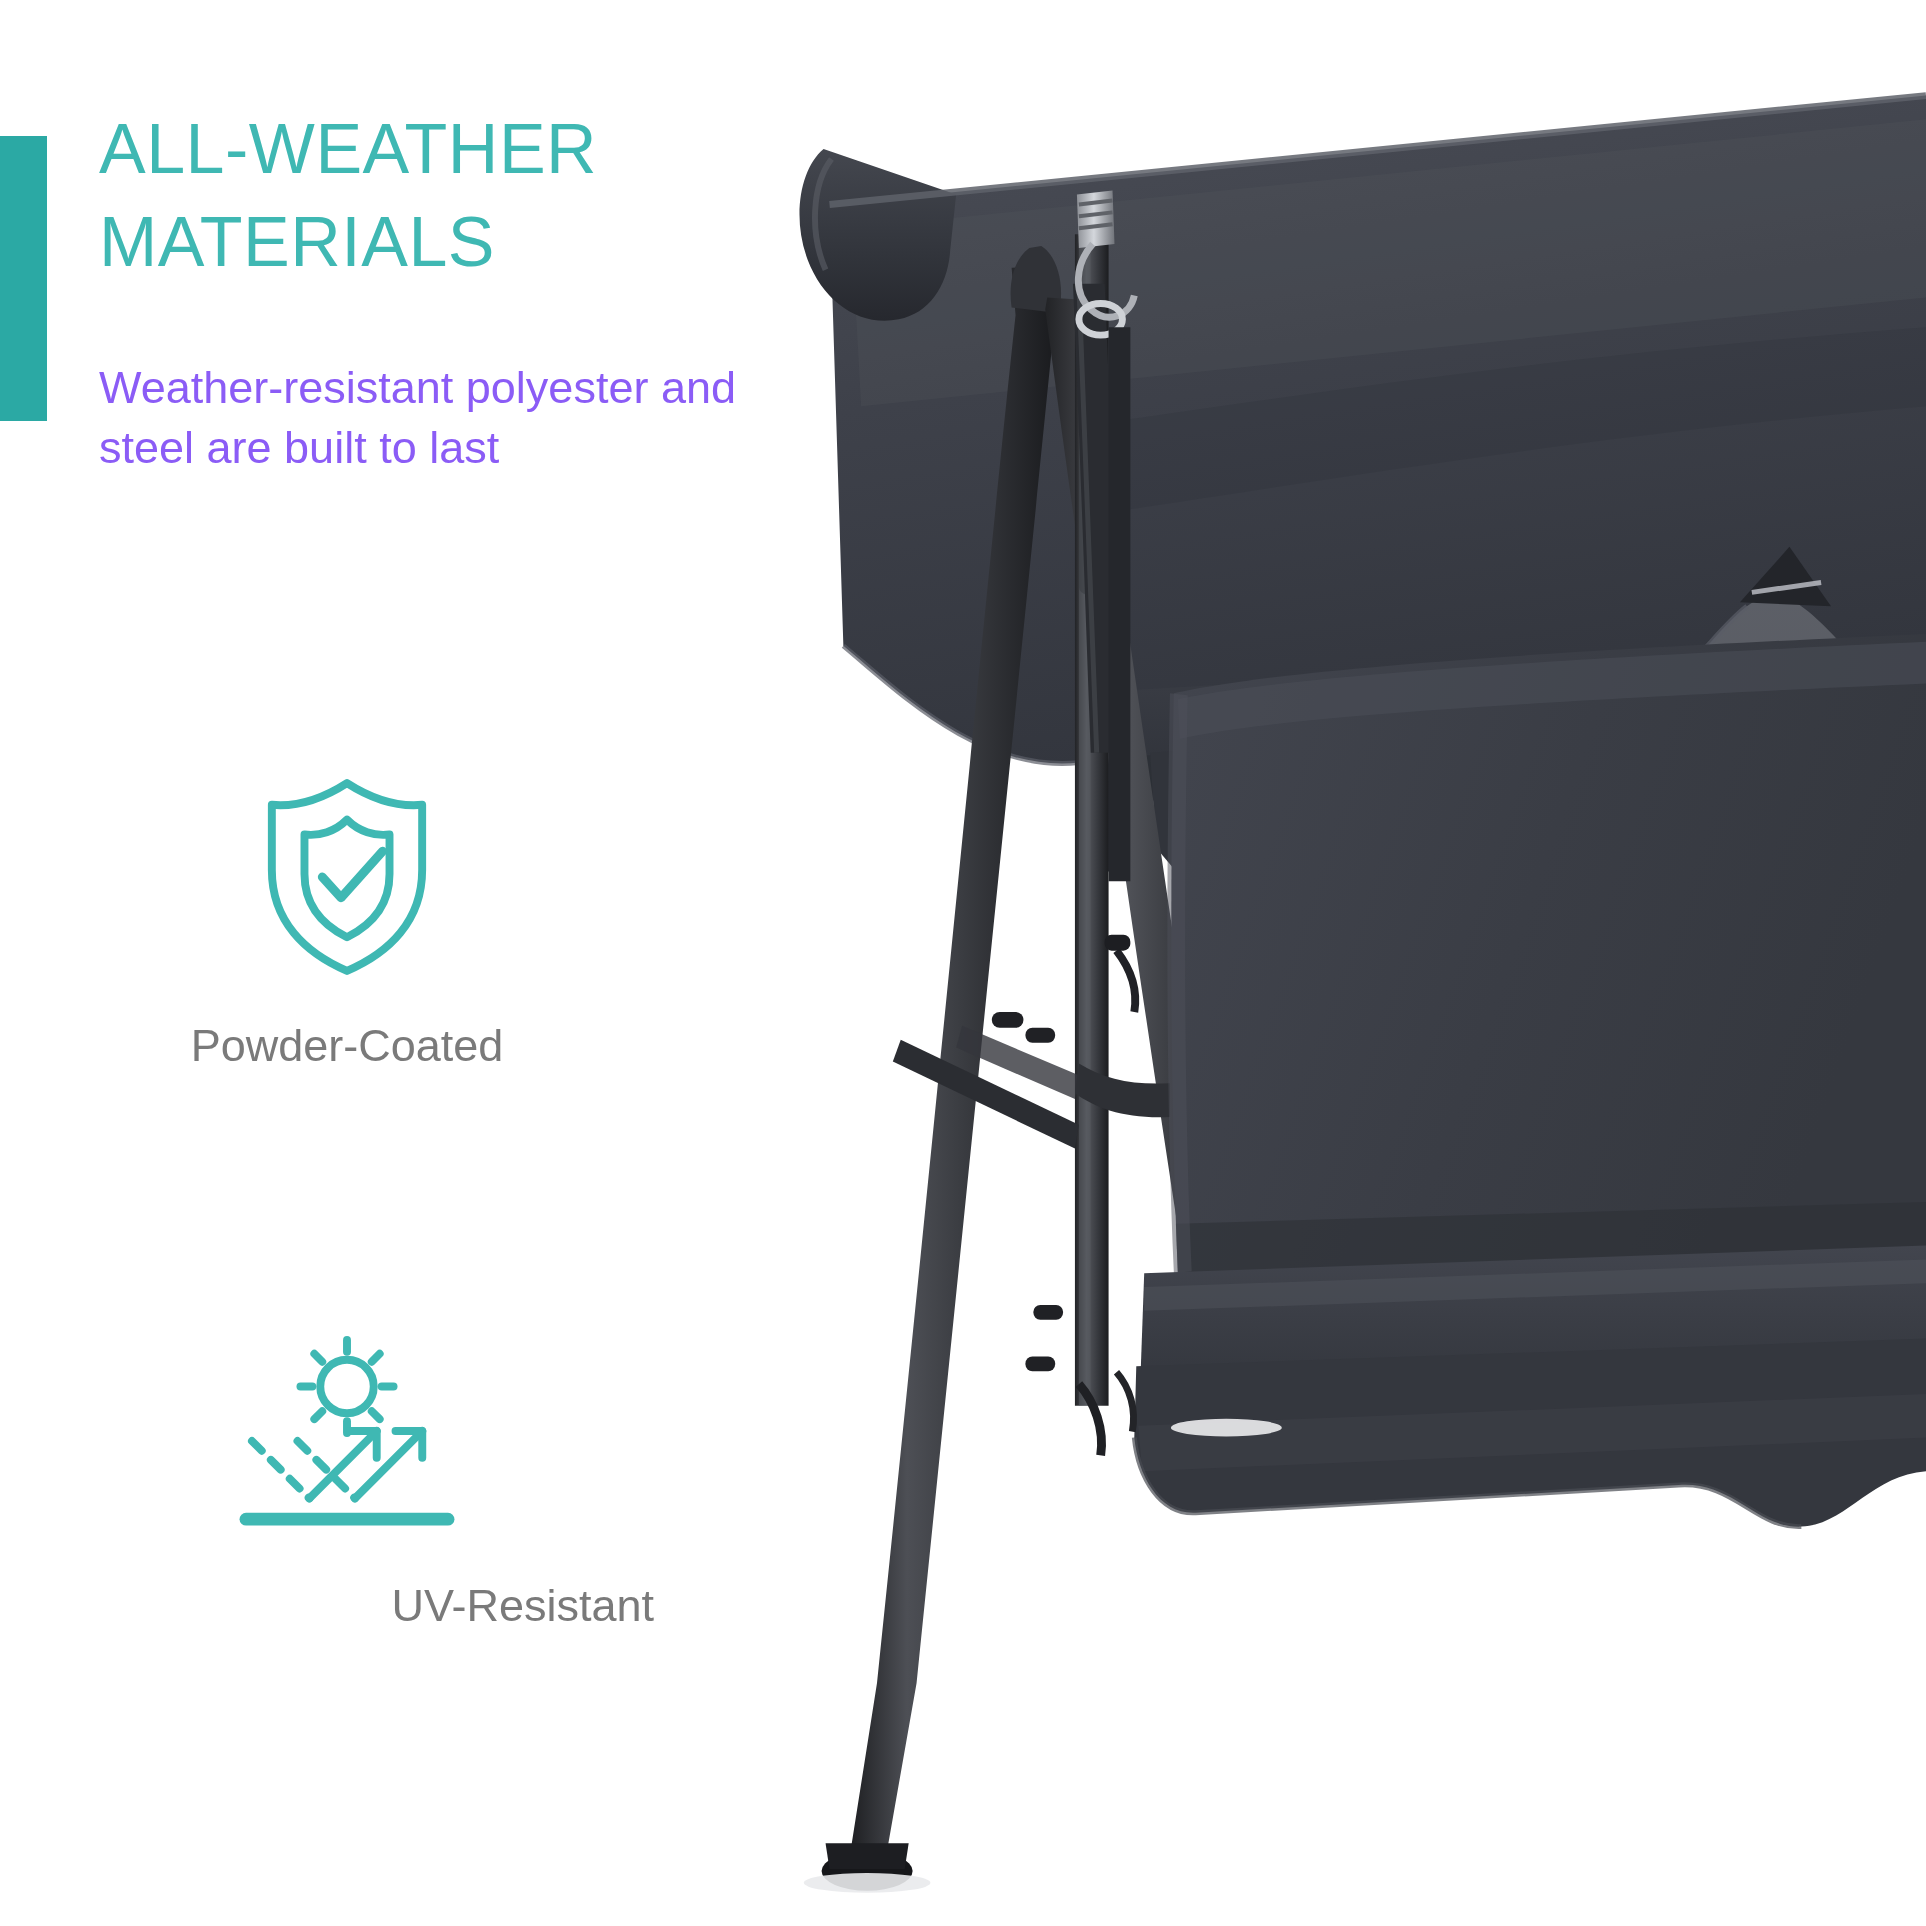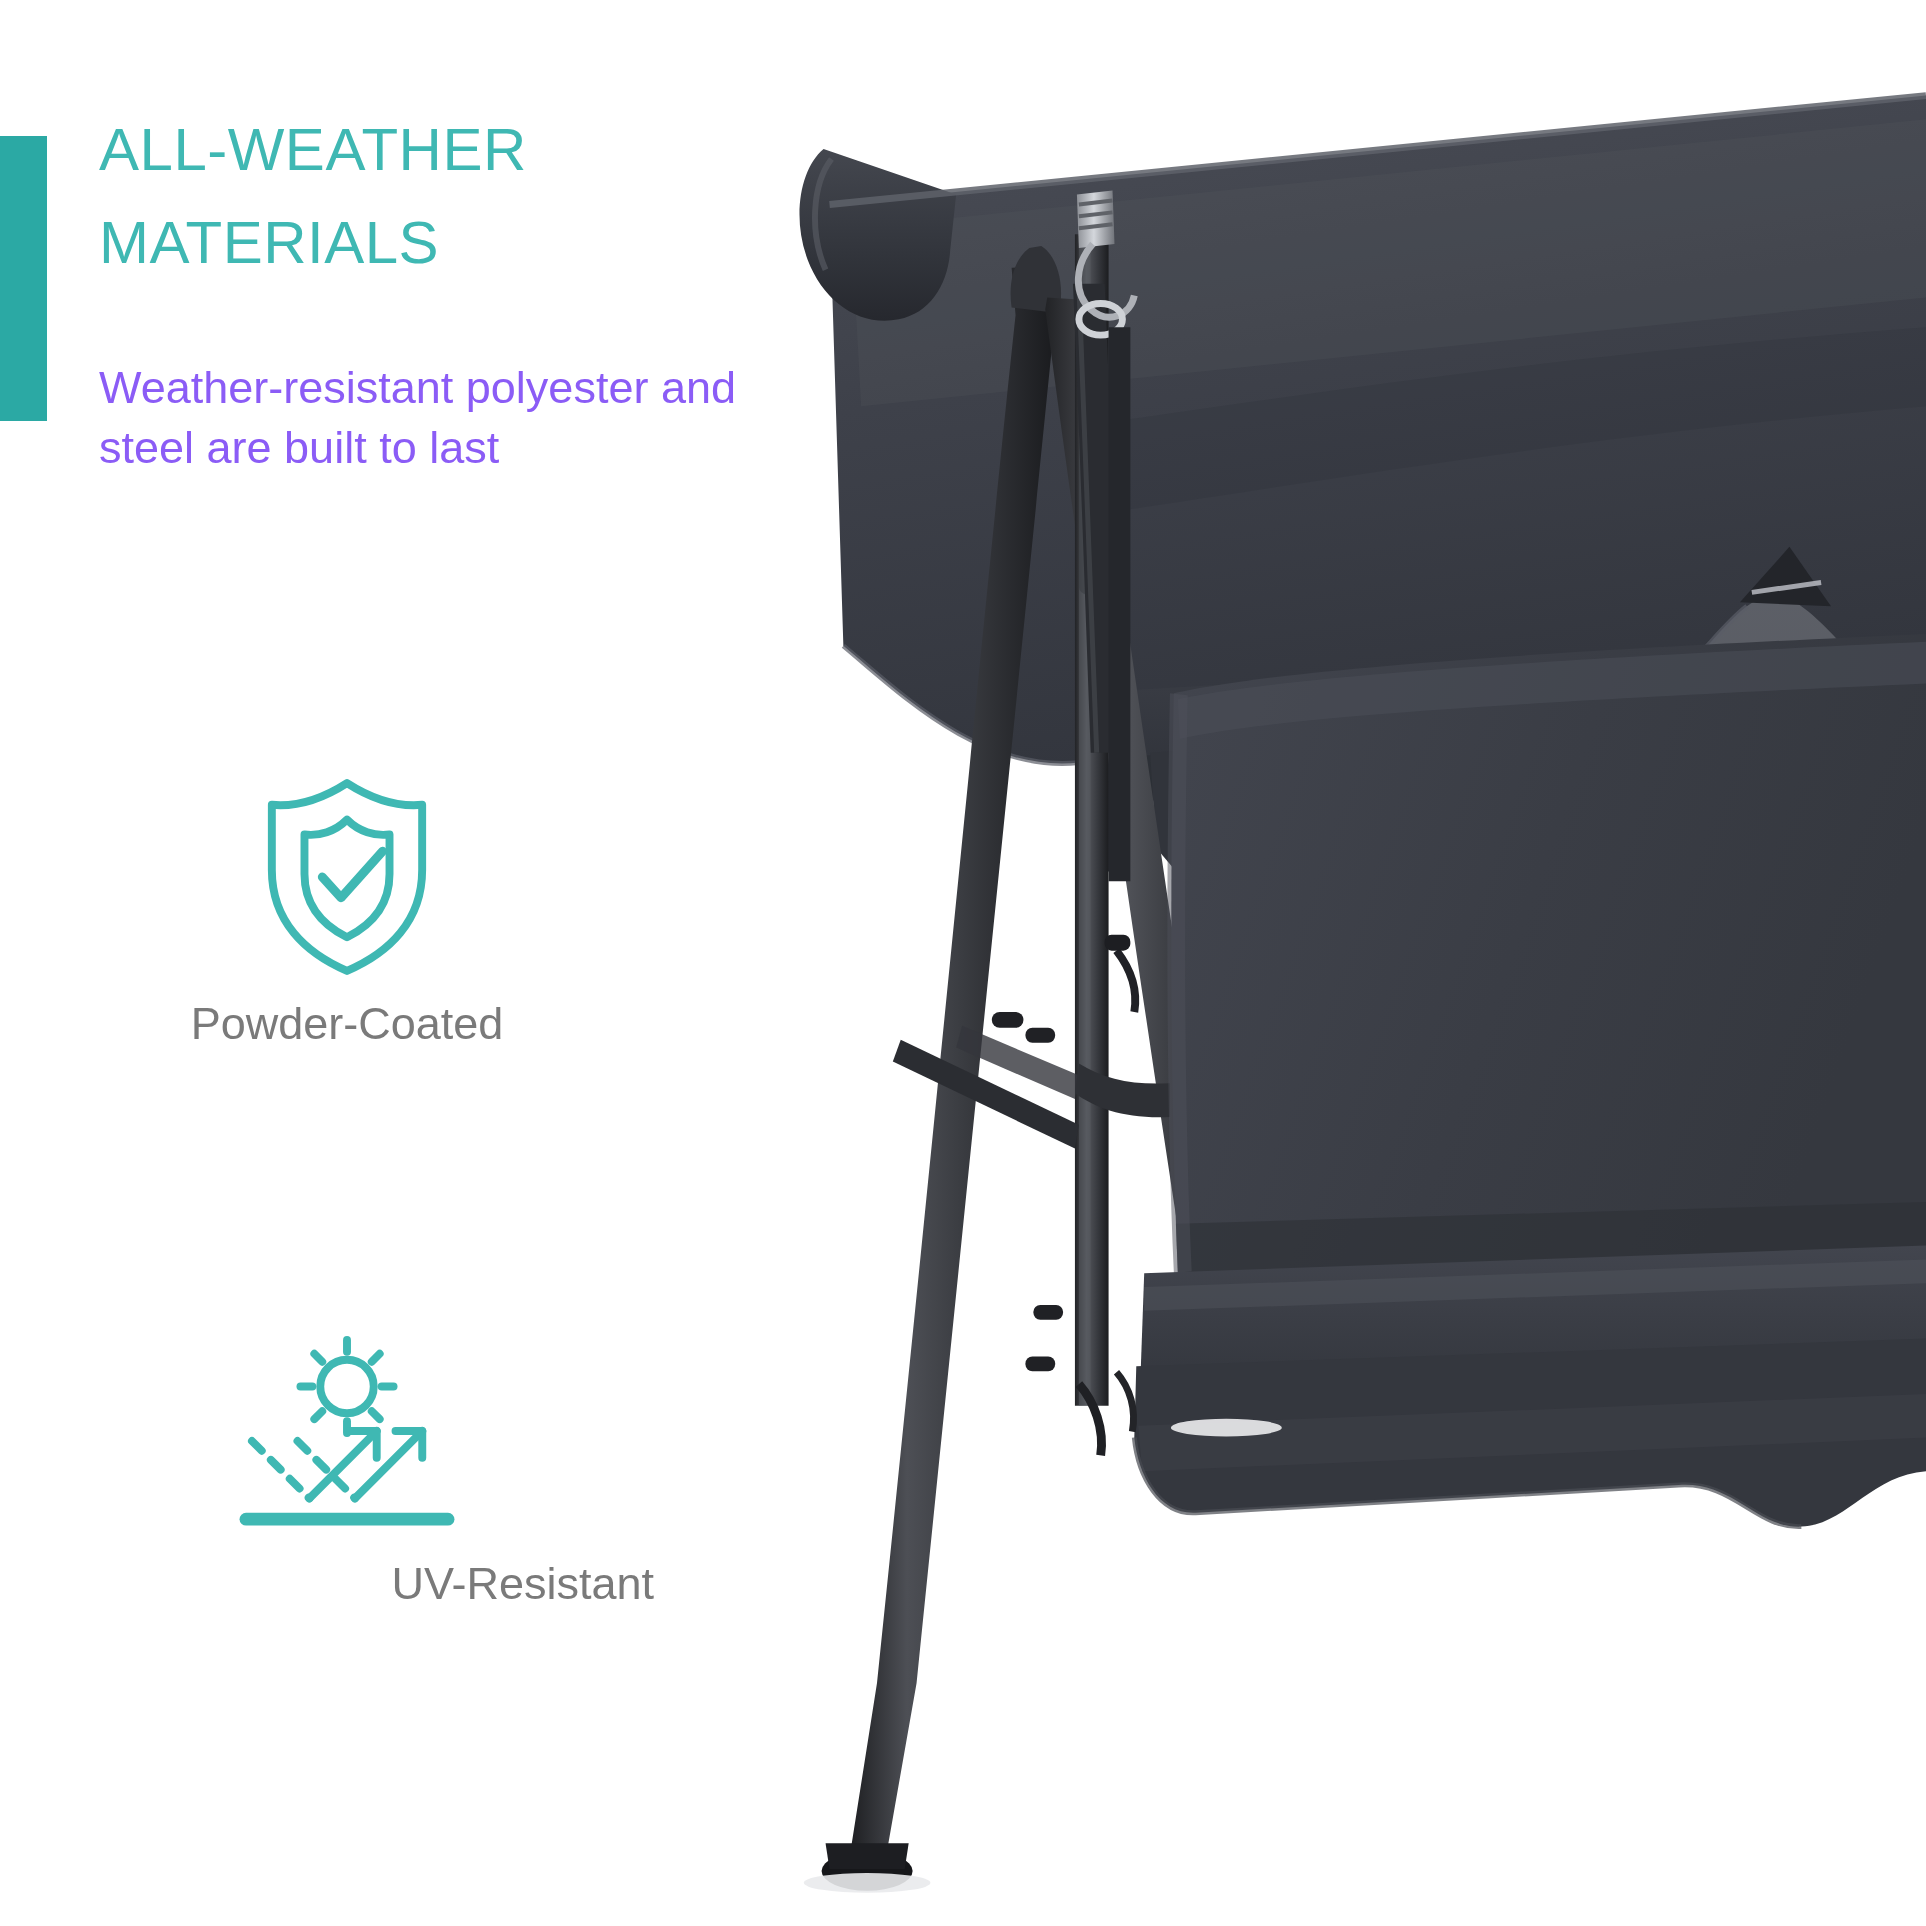--- a/index.html
+++ b/index.html
@@ -25,21 +25,21 @@
     width: 47px;
     height: 285px;
     background: #2BA9A4;
   }
   .headline {
     position: absolute;
     left: 99px;
     top: 103px;
     width: 683px;
     color: #3FB8B3;
-    font-size: 60px;
+    font-size: 70px;
     line-height: 93px;
     letter-spacing: 0.5px;
     font-weight: 400;
     text-transform: uppercase;
     font-family: "Liberation Sans", sans-serif;
   }
   .subhead {
     position: absolute;
     left: 99px;
     top: 358px;
@@ -61,21 +61,21 @@
   .feature.f2 { left: 40px; top: 1332px; text-align: right; }
 
   .feature-icon {
     width: 100%;
     height: 208px;
     display: flex;
     align-items: center;
     justify-content: center;
   }
   .feature-label {
-    margin-top: 16px;
+    margin-top: 38px;
     color: #7a7a7a;
     font-size: 45px;
     line-height: 56px;
     font-weight: 300;
     font-family: "Liberation Sans", sans-serif;
   }
 
   
   .photo {
     position: absolute;

